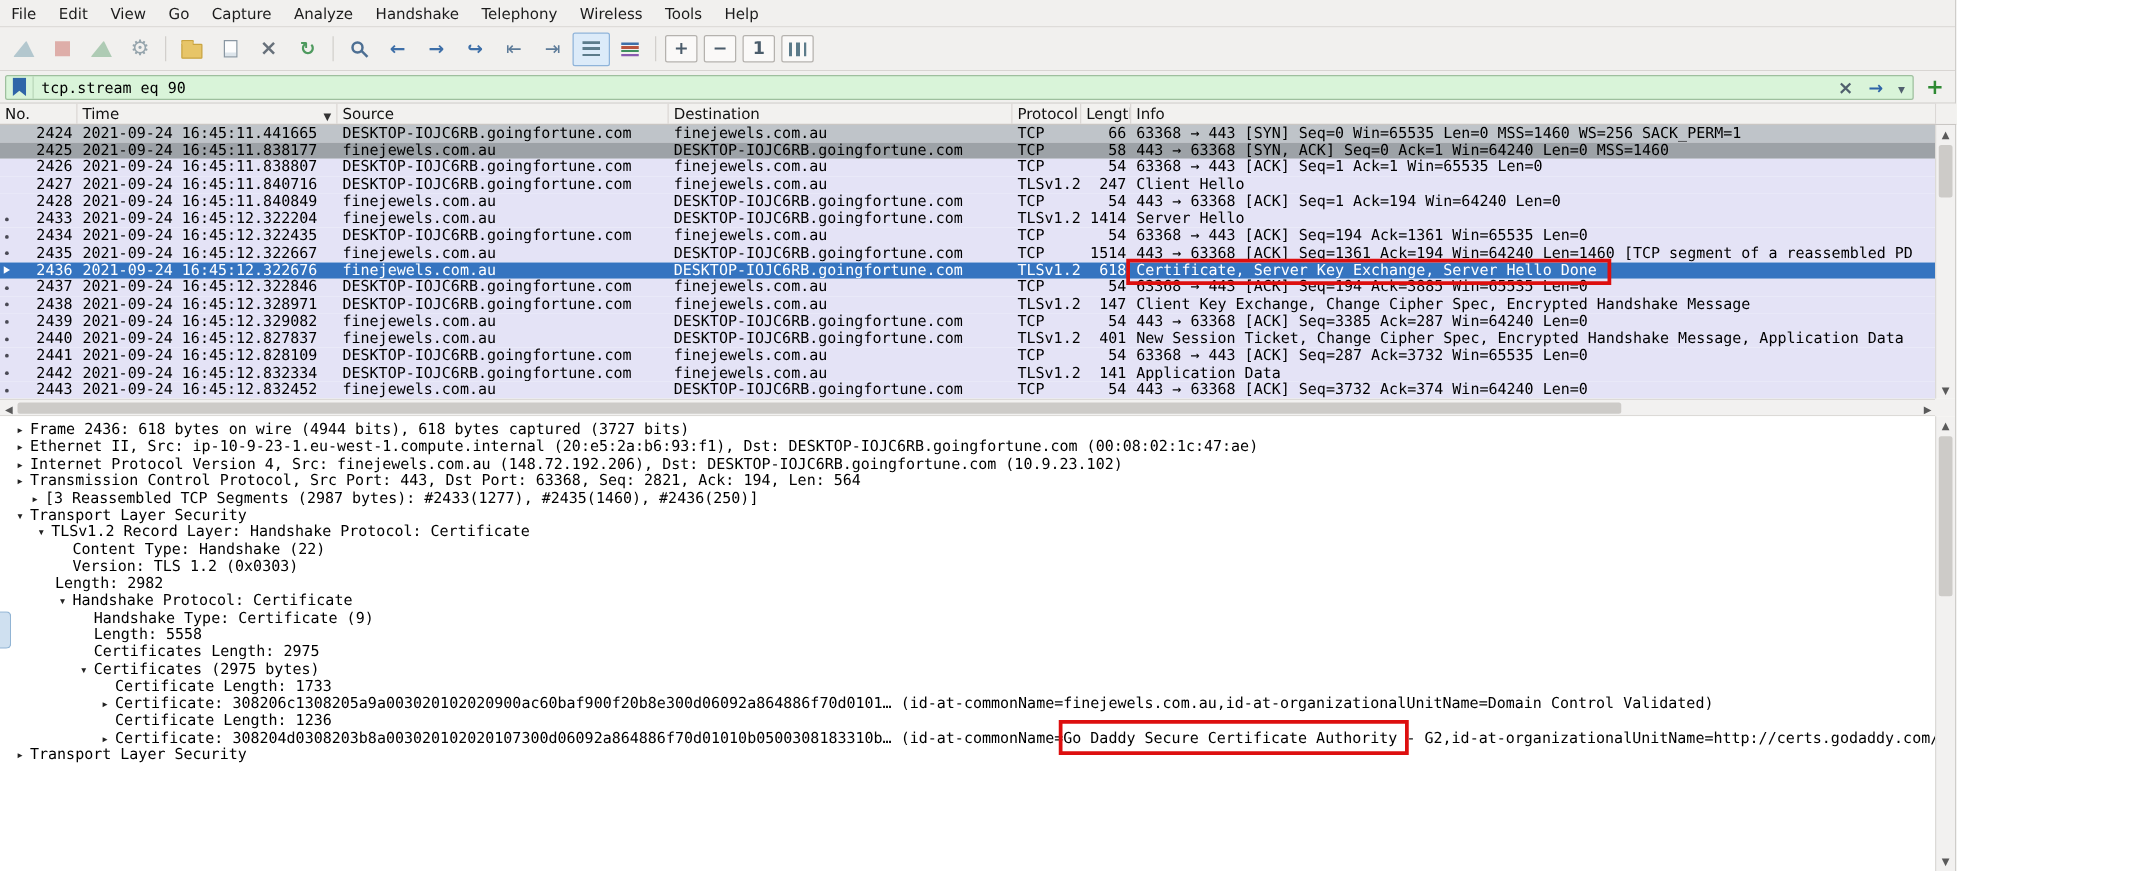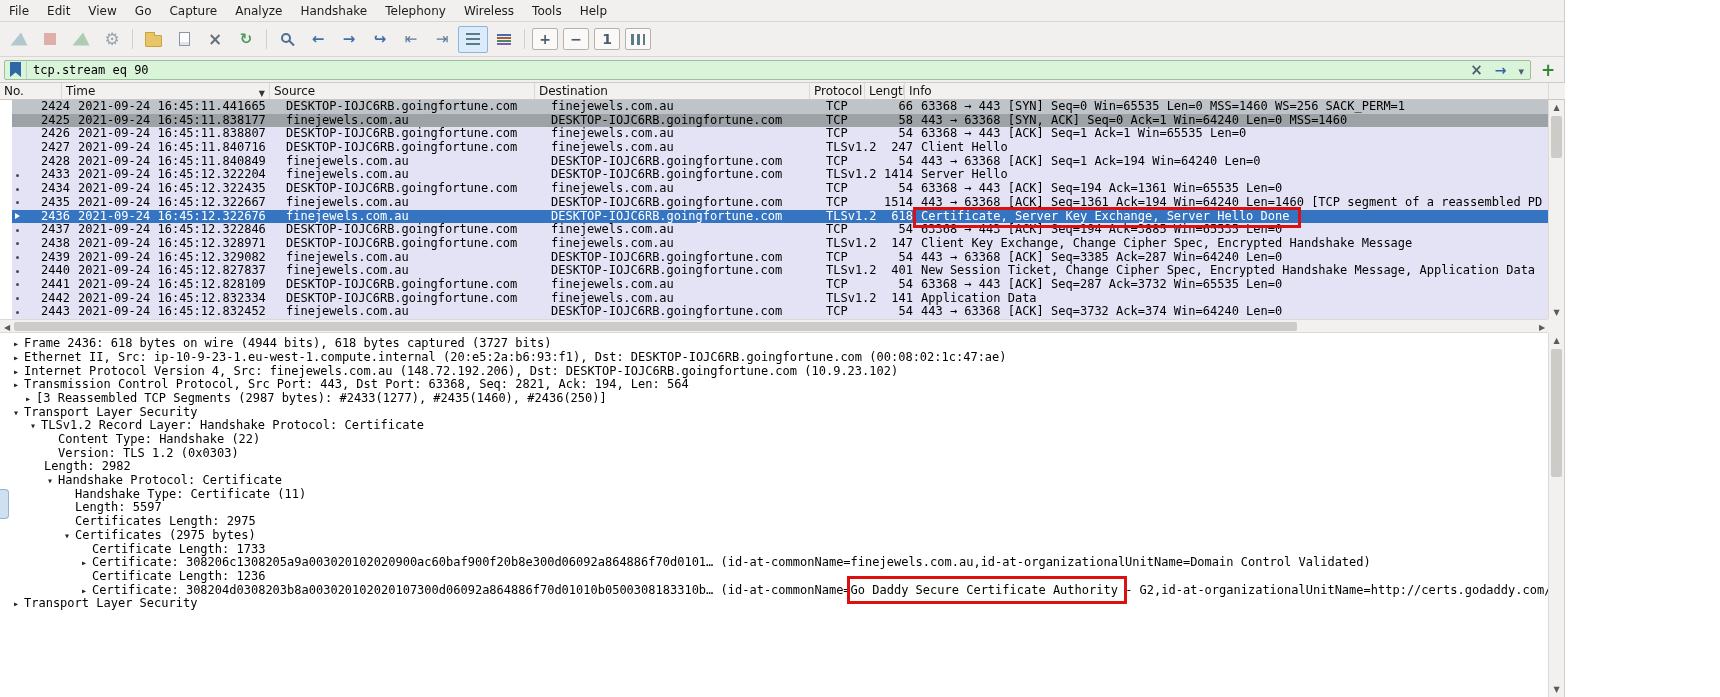--- a/index.html
+++ b/index.html
@@ -64,21 +64,21 @@
 
   
   .pheader { position:absolute; left:0; top:83px; width:1565px; height:17px; display:flex;
              background:#f2f1ef; border-bottom:1px solid #c9c6c3; font-size:12px; color:#111; }
   .hcell { padding:1px 4px; border-right:1px solid #dbd8d5; white-space:nowrap; overflow:hidden;
            display:flex; justify-content:space-between; align-items:center; flex-shrink:0; }
   .sort-ind { font-size:8px; color:#333; margin-left:4px; }
   .hcorner { flex:0 0 16px; background:#f2f1ef; }
 
   
-  .plist { position:absolute; left:12px; top:100px; width:1549px; height:219.2px; overflow:hidden; background:#fff; }
+  .plist { position:absolute; left:0; top:100px; width:1549px; height:219.2px; overflow:hidden; background:#fff; }
   .prow { display:flex; height:13.7px; line-height:13.7px; white-space:pre;
           font-family:"DejaVu Sans Mono","Liberation Mono",monospace; font-size:12px; color:#000; }
   .pcell { overflow:hidden; padding:0 4px; flex-shrink:0; }
   .no-cell { text-align:right; position:relative; }
   .info-cell { flex:1 1 auto; min-width:0; }
   .len-cell { text-align:right; }
   .mark-dot { position:absolute; left:4px; top:5.5px; width:3px; height:3px; border-radius:50%; background:#4a4a55; }
   .mark-arrow { position:absolute; left:3px; top:3.4px; width:0; height:0;
                 border-left:5px solid #fff; border-top:3.5px solid transparent; border-bottom:3.5px solid transparent; }
   .anno-info { position:absolute; left:901px; top:107px; width:388px; height:21px;
@@ -275,22 +275,22 @@
       <div class="d-line" style="padding-left: 8px;"><span class="d-exp">▸</span><span>Ethernet II, Src: ip-10-9-23-1.eu-west-1.compute.internal (20:e5:2a:b6:93:f1), Dst: DESKTOP-IOJC6RB.goingfortune.com (00:08:02:1c:47:ae)</span></div>
       <div class="d-line" style="padding-left: 8px;"><span class="d-exp">▸</span><span>Internet Protocol Version 4, Src: finejewels.com.au (148.72.192.206), Dst: DESKTOP-IOJC6RB.goingfortune.com (10.9.23.102)</span></div>
       <div class="d-line" style="padding-left: 8px;"><span class="d-exp">▸</span><span>Transmission Control Protocol, Src Port: 443, Dst Port: 63368, Seq: 2821, Ack: 194, Len: 564</span></div>
       <div class="d-line" style="padding-left: 20px;"><span class="d-exp">▸</span><span>[3 Reassembled TCP Segments (2987 bytes): #2433(1277), #2435(1460), #2436(250)]</span></div>
       <div class="d-line" style="padding-left: 8px;"><span class="d-exp">▾</span><span>Transport Layer Security</span></div>
       <div class="d-line" style="padding-left: 25px;"><span class="d-exp">▾</span><span>TLSv1.2 Record Layer: Handshake Protocol: Certificate</span></div>
       <div class="d-line" style="padding-left: 42px;"><span class="d-exp"></span><span>Content Type: Handshake (22)</span></div>
       <div class="d-line" style="padding-left: 42px;"><span class="d-exp"></span><span>Version: TLS 1.2 (0x0303)</span></div>
       <div class="d-line" style="padding-left: 28px;"><span class="d-exp"></span><span>Length: 2982</span></div>
       <div class="d-line" style="padding-left: 42px;"><span class="d-exp">▾</span><span>Handshake Protocol: Certificate</span></div>
-      <div class="d-line" style="padding-left: 59px;"><span class="d-exp"></span><span>Handshake Type: Certificate (11)</span></div>
-      <div class="d-line" style="padding-left: 59px;"><span class="d-exp"></span><span>Length: 5597</span></div>
+      <div class="d-line" style="padding-left: 59px;"><span class="d-exp"></span><span>Handshake Type: Certificate (9)</span></div>
+      <div class="d-line" style="padding-left: 59px;"><span class="d-exp"></span><span>Length: 5558</span></div>
       <div class="d-line" style="padding-left: 59px;"><span class="d-exp"></span><span>Certificates Length: 2975</span></div>
       <div class="d-line" style="padding-left: 59px;"><span class="d-exp">▾</span><span>Certificates (2975 bytes)</span></div>
       <div class="d-line" style="padding-left: 76px;"><span class="d-exp"></span><span>Certificate Length: 1733</span></div>
       <div class="d-line" style="padding-left: 76px;"><span class="d-exp">▸</span><span>Certificate: 308206c1308205a9a003020102020900ac60baf900f20b8e300d06092a864886f70d0101… (id-at-commonName=finejewels.com.au,id-at-organizationalUnitName=Domain Control Validated)</span></div>
       <div class="d-line" style="padding-left: 76px;"><span class="d-exp"></span><span>Certificate Length: 1236</span></div>
       <div class="d-line" style="padding-left: 76px;"><span class="d-exp">▸</span><span><span>Certificate: 308204d0308203b8a003020102020107300d06092a864886f70d01010b0500308183310b… (id-at-commonName=</span><span class="redbox">Go Daddy Secure Certificate Authority</span><span> - G2,id-at-organizationalUnitName=http://certs.godaddy.com/rep…</span></span></div>
       <div class="d-line" style="padding-left: 8px;"><span class="d-exp">▸</span><span>Transport Layer Security</span></div>
     </div>
 
   <div class="vscroll vs-details">

